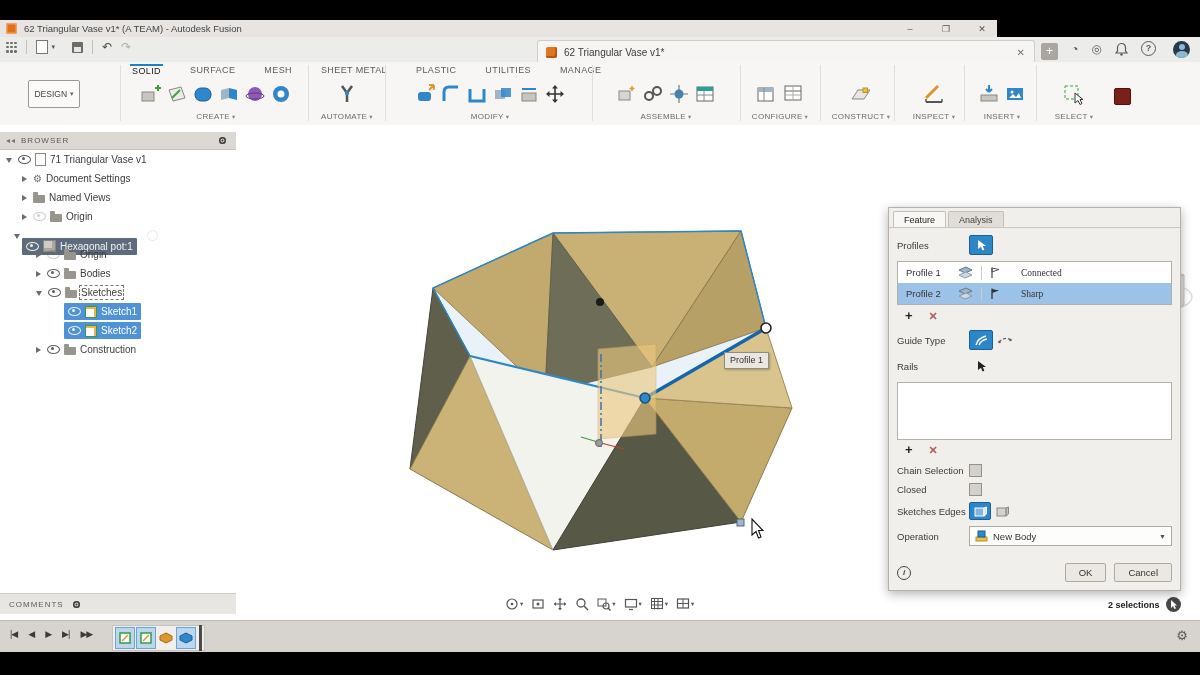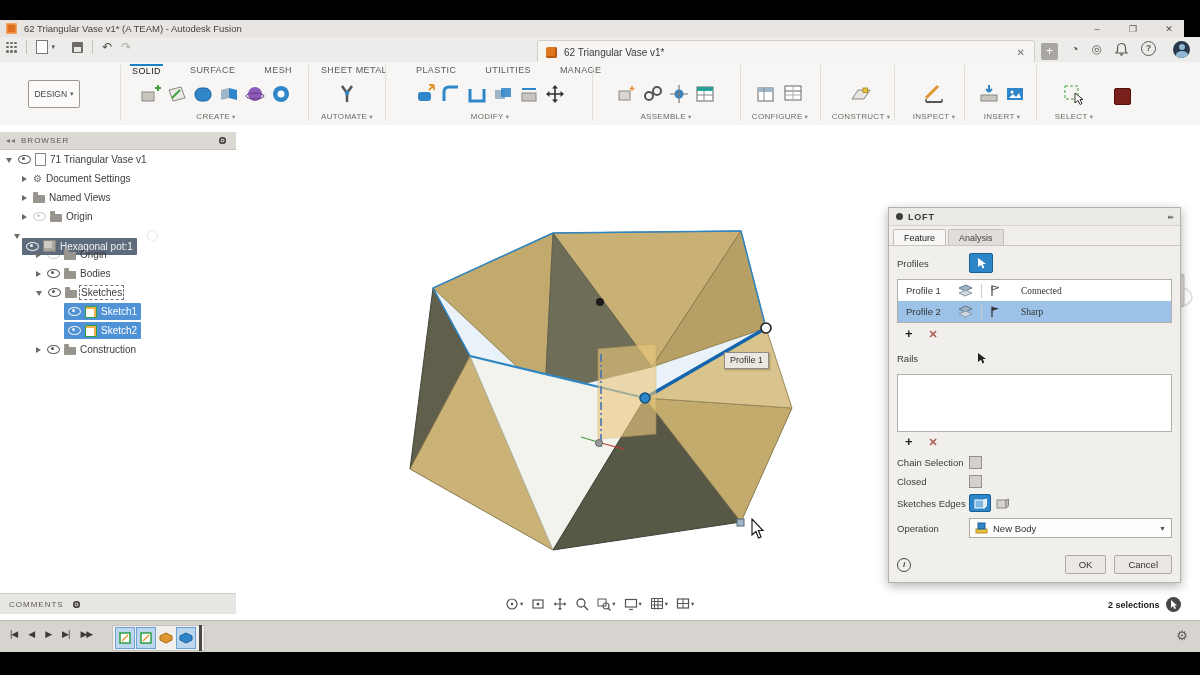--- a/index.html
+++ b/index.html
@@ -1,20 +1,20 @@
 <!DOCTYPE html>
 <html><head>
 <meta charset="utf-8">
 <style>
   html,body{margin:0;padding:0;background:#222;}
   #stage{position:relative;width:1200px;height:675px;background:#000;overflow:hidden;
          font-family:"Liberation Sans",sans-serif;-webkit-font-smoothing:antialiased;}
   .abs{position:absolute;}
   
-  .titlebar{position:absolute;top:20px;left:0;width:1184px;height:17px;background:#e7e4e1;
+  .titlebar{position:absolute;top:20px;left:0;width:997px;height:17px;background:#e7e4e1;
             border-bottom:1px solid #cbc8c4;display:flex;align-items:center;}
   .appicon{width:11px;height:11px;margin-left:6px;background:#e07020;border-radius:2px;
            box-shadow:inset 0 0 0 1.5px #f4a25c;}
   .wtitle{font-size:9.5px;color:#444;margin-left:7px;white-space:nowrap;}
   .wbtns{position:absolute;right:8px;top:0;height:17px;display:flex;gap:22px;align-items:center;}
   .wbtn{font-size:9px;color:#555;width:14px;text-align:center;cursor:default;}
   
   .tabbar{position:absolute;top:37px;left:0;width:1200px;height:25px;background:#ececea;
           border-bottom:1px solid #d2cfcb;}
   .tb-left{position:absolute;left:6px;top:3px;display:flex;align-items:center;gap:9px;}
@@ -617,25 +617,20 @@
   <div class="status">
     <span class="txt">2 selections</span>
     <span class="badge">
         <svg width="9" height="10">
           <polygon points="2,0 2,8 4,6 5.5,9 7,8.2 5.5,5.5 8,5.5" fill="#fff"></polygon>
         </svg>
       </span>
   </div>
 
   <div class="loft">
-    <div class="loft-header">
-      <span class="loft-dot"></span>
-      <span class="loft-title">LOFT</span>
-      <span class="loft-collapse">▸▸</span>
-    </div>
     <div class="dtabs">
       <span class="dtab active">Feature</span>
       <span class="dtab">Analysis</span>
     </div>
     <div class="loft-body">
       <div class="frow">
         <span class="flabel">Profiles</span>
         <span class="bluebtn">
             <svg width="10" height="13">
               <polygon points="2,1 2,10 5,7.8 6.5,11.5 8.3,10.7 6.8,7 10,7" fill="#fff"></polygon>
@@ -666,20 +661,35 @@
           <svg width="11" height="13">
               <path d="M2 12V1.5" stroke="#333" stroke-width="1.3"></path>
               <path d="M2 2l7 1.5L2 6z" fill="#333"></path>
             </svg>
           <span class="ptype">Sharp</span>
         </div>
       </div>
       <div class="pmrow">
         <span class="plus">+</span>
         <span class="cross">✕</span>
+      </div>
+      <div class="frow">
+        <span class="flabel">Guide Type</span>
+        <span class="bluebtn">
+            <svg width="14" height="12">
+              <path d="M2 11 Q4 4 12 2 M5 11 Q7 6 13 5" fill="none" stroke="#fff" stroke-width="1.4"></path>
+            </svg>
+          </span>
+        <span class="ghostbtn">
+            <svg width="14" height="12">
+              <path d="M1 8 Q7 2 13 6" fill="none" stroke="#666" stroke-width="1.4" stroke-dasharray="3 2"></path>
+              <circle cx="1.5" cy="8" r="1.3" fill="#666"></circle>
+              <circle cx="12.5" cy="6" r="1.3" fill="#666"></circle>
+            </svg>
+          </span>
       </div>
       <div class="frow">
         <span class="flabel">Rails</span>
         <span class="ghostbtn">
             <svg width="10" height="13">
               <polygon points="2,1 2,10 5,7.8 6.5,11.5 8.3,10.7 6.8,7 10,7" fill="#222"></polygon>
             </svg>
           </span>
       </div>
       <div class="emptybox"></div>

